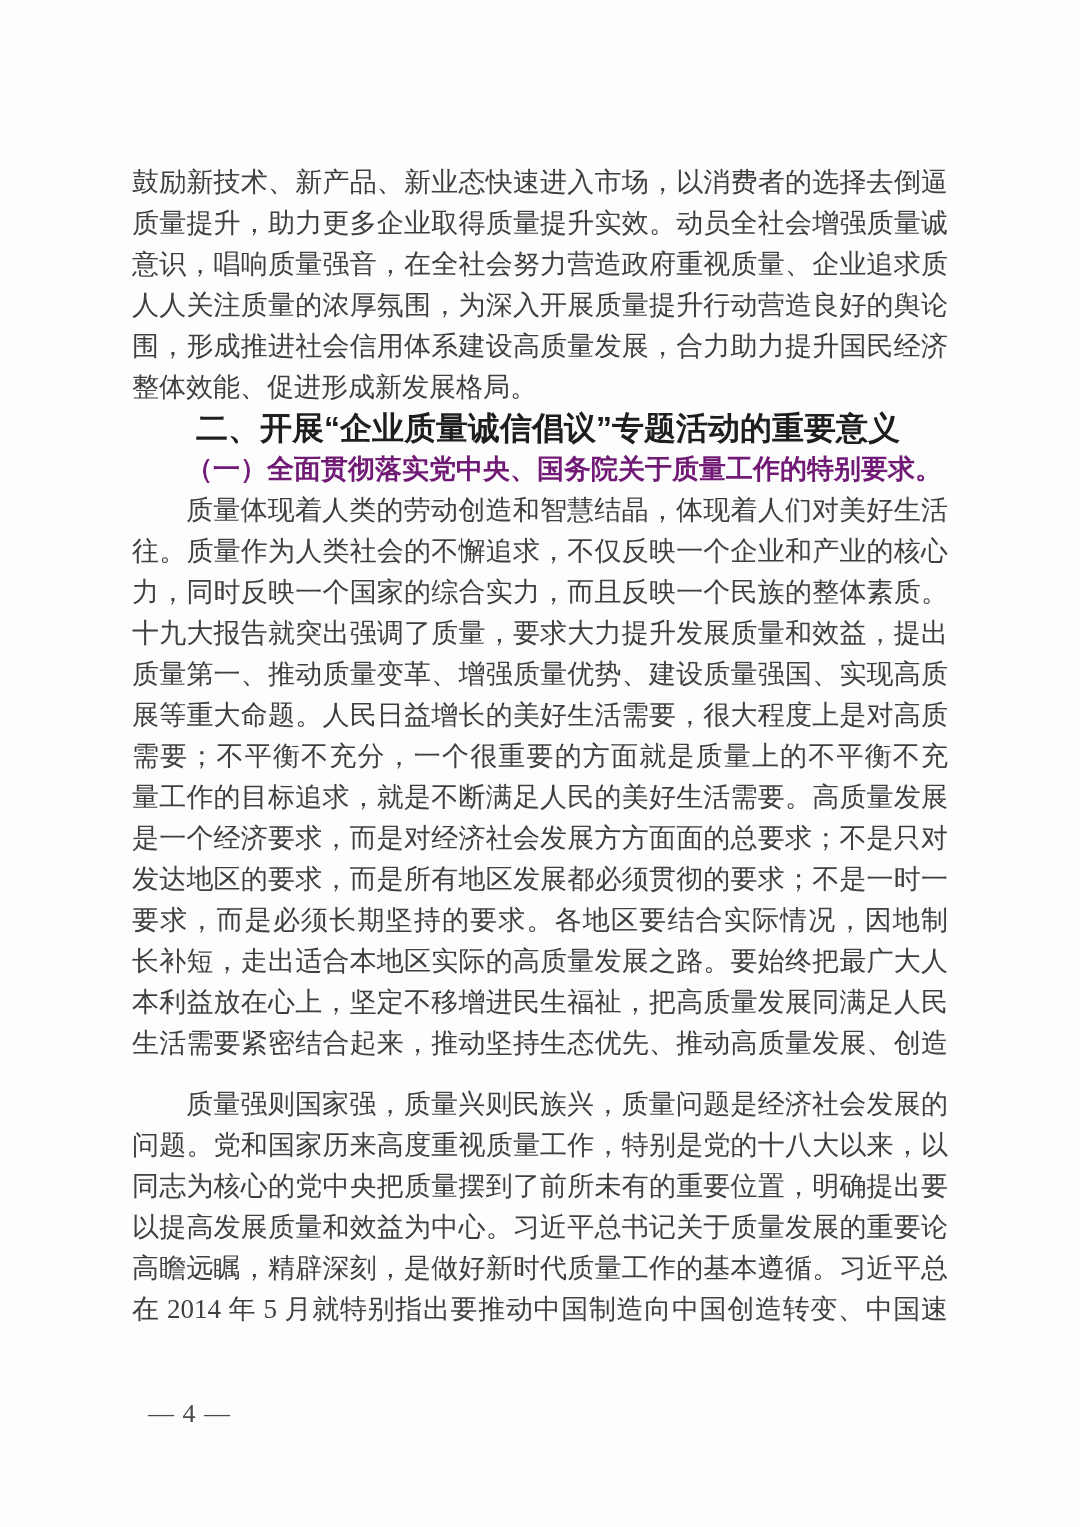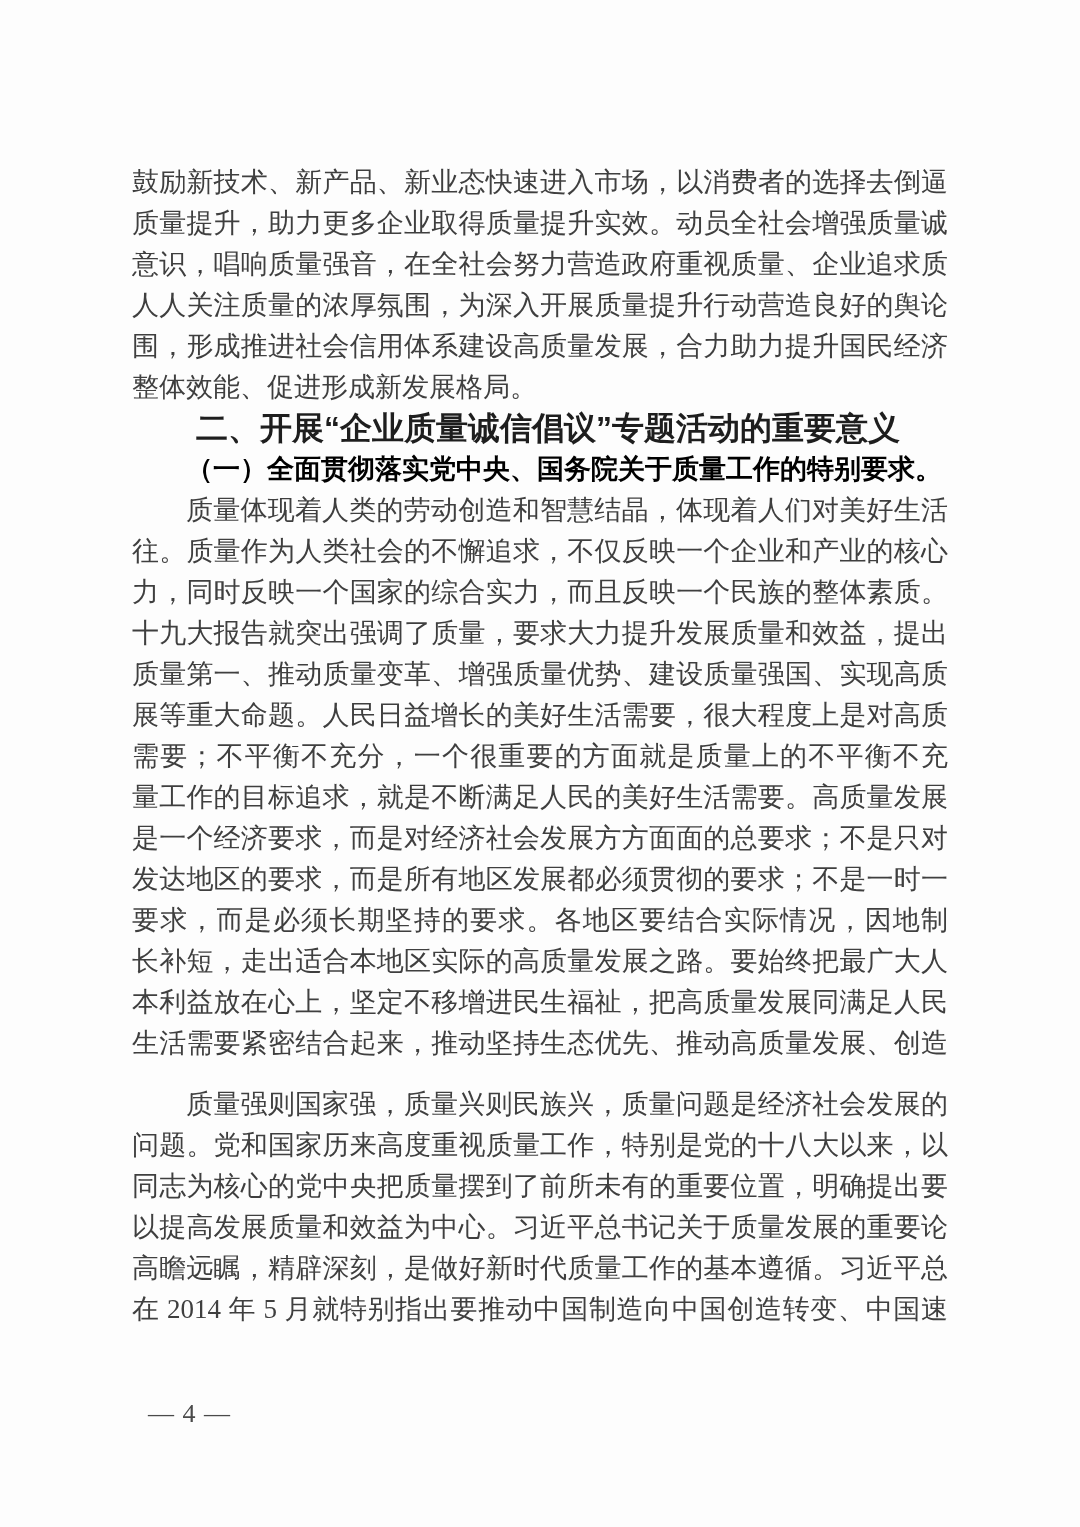--- a/index.html
+++ b/index.html
@@ -49,21 +49,21 @@
     text-align-last: left;
     text-indent: 2em;
     overflow: hidden;
   }
   .subheading-line {
     height: 41px;
     line-height: 41px;
     font-size: 27px;
     font-weight: 700;
     font-family: "Liberation Serif", serif;
-    color: #000000;
+    color: #701a75;
     text-align: left;
     text-align-last: left;
     text-indent: 2em;
     overflow: hidden;
   }
   .para-strong { margin-top: 20px; }
   .page-number {
     position: absolute;
     left: 148px;
     top: 1398px;

